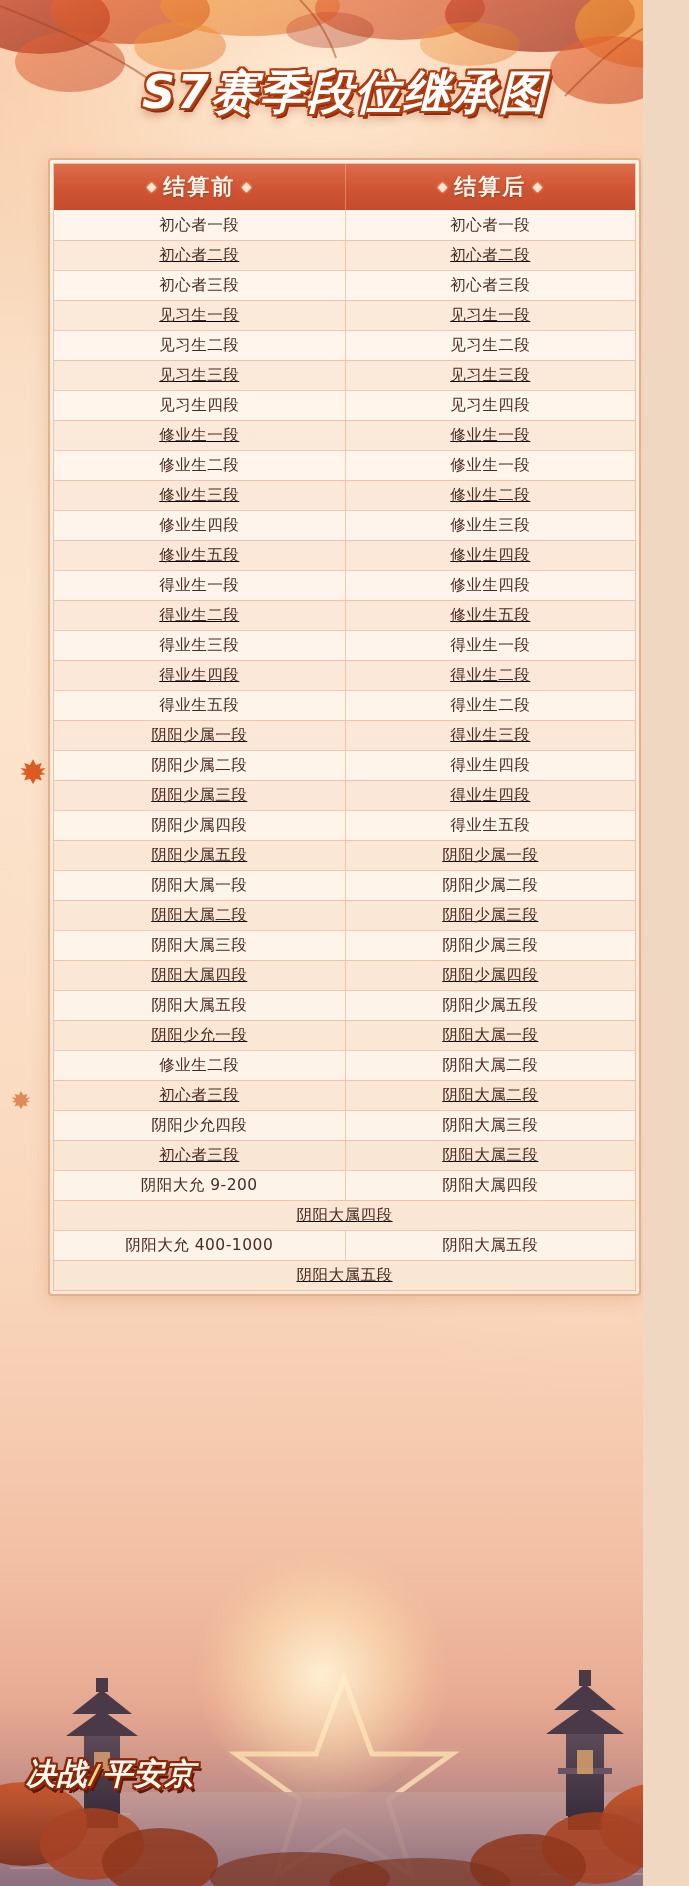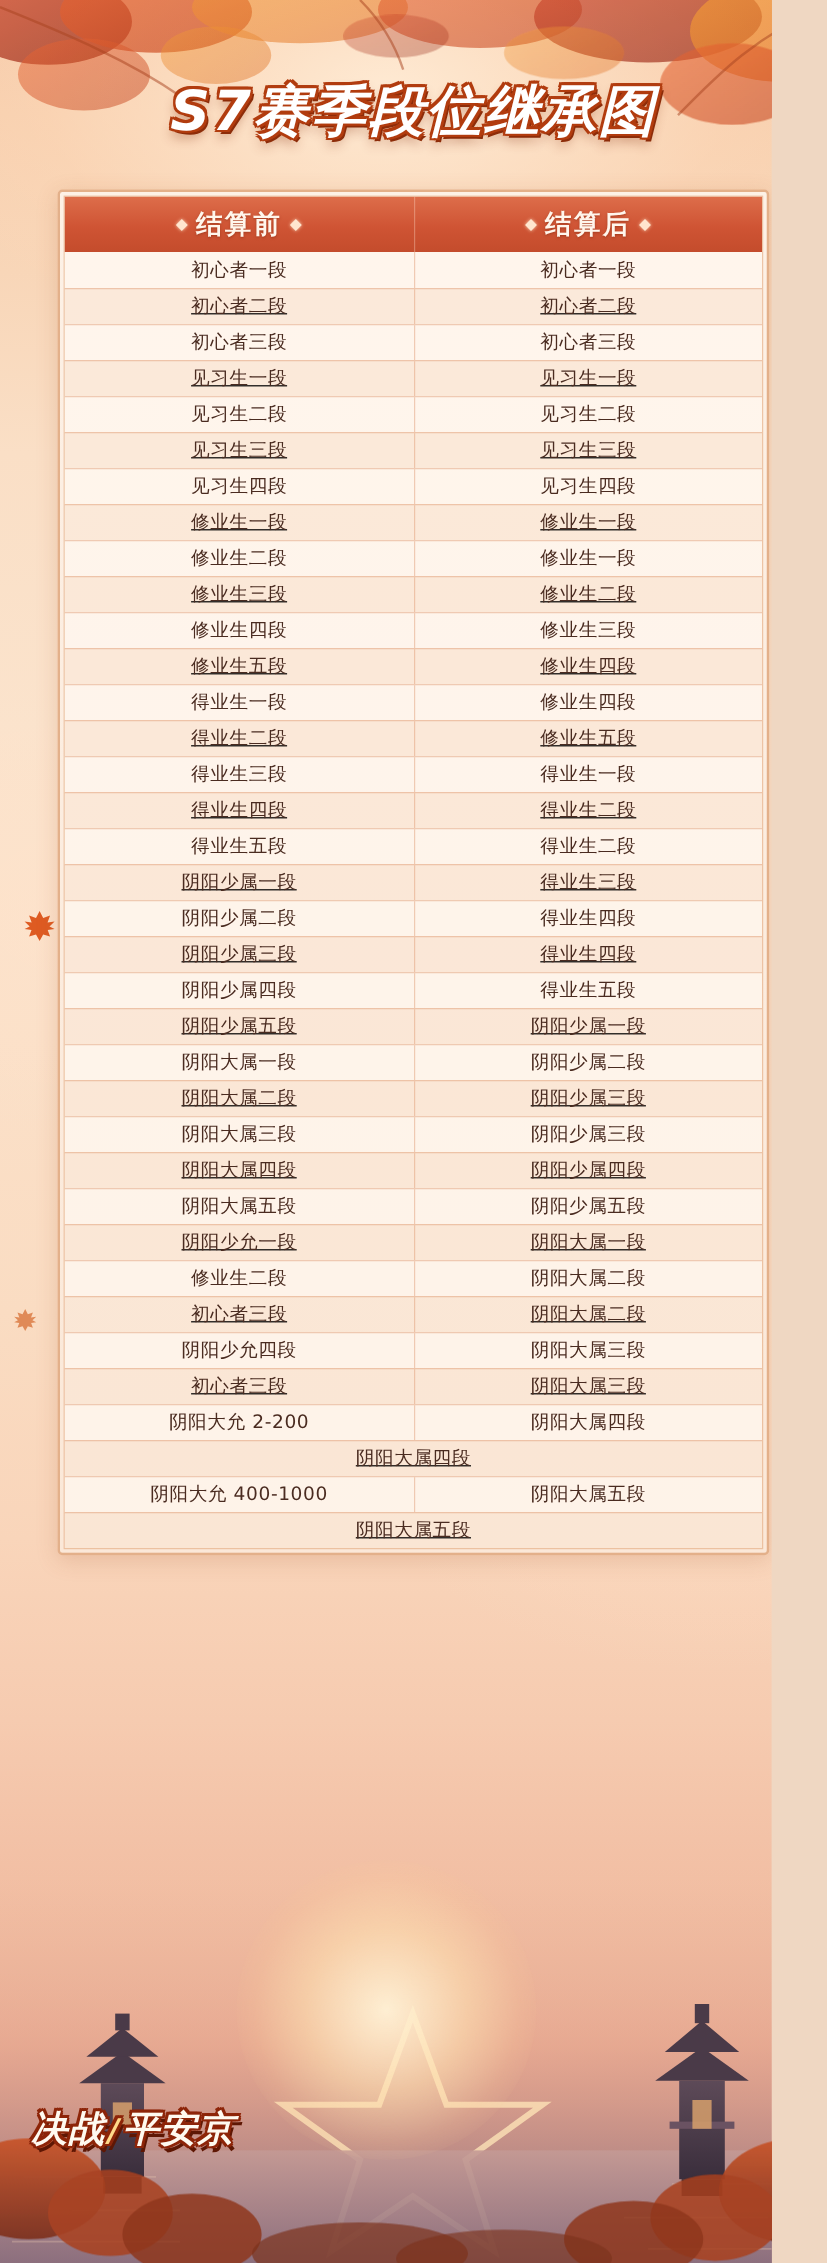--- a/index.html
+++ b/index.html
@@ -388,21 +388,21 @@
           </div>
           <div class="row odd">
             <div class="cell">阴阳少允四段</div>
             <div class="cell">阴阳大属三段</div>
           </div>
           <div class="row even">
             <div class="cell">初心者三段</div>
             <div class="cell">阴阳大属三段</div>
           </div>
           <div class="row odd">
-            <div class="cell">阴阳大允 2-200</div>
+            <div class="cell">阴阳大允 9-200</div>
             <div class="cell">阴阳大属四段</div>
           </div>
           <div class="row even">
             <div class="cell">阴阳大属四段</div>
           </div>
           <div class="row odd">
             <div class="cell">阴阳大允 400-1000</div>
             <div class="cell">阴阳大属五段</div>
           </div>
           <div class="row even">

